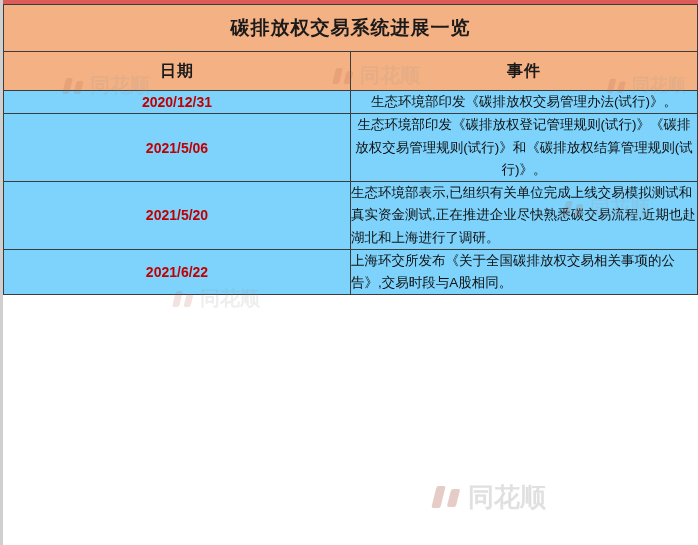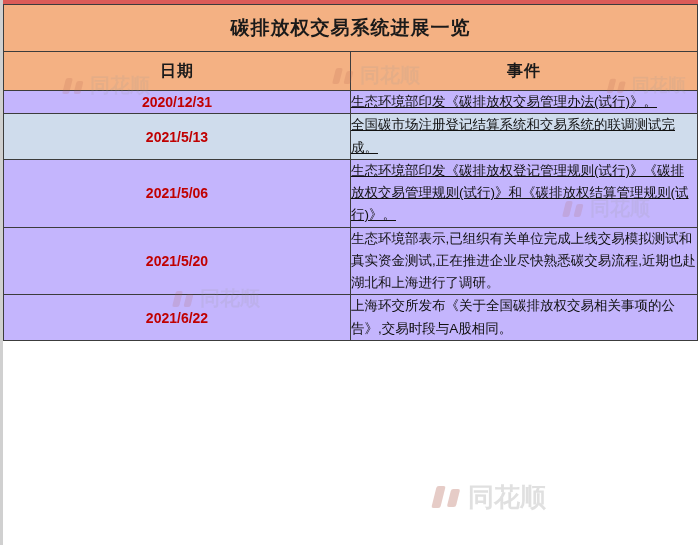--- a/index.html
+++ b/index.html
@@ -73,27 +73,27 @@
     padding: 6px 2px;
   }
   .event-cell {
     font-size: 13.5px;
     color: #111111;
     line-height: 1.65;
     padding: 8px 14px;
     text-align: left;
   }
   .event-cell.center {
-    text-decoration: underline;
+    text-align: center;
   }
   tr.shade td {
     background: #cfdcec;
   }
   tr.plain td {
-    background: #c4b5fd;
+    background: #7dd3fc;
   }
   
   .wm {
     position: absolute;
     display: flex;
     align-items: center;
     gap: 5px;
     opacity: 0.16;
     pointer-events: none;
     color: #9b9b9b;
@@ -151,24 +151,20 @@
       <tr>
         <th class="hdr col-date">日期</th>
         <th class="hdr">事件</th>
       </tr>
 
       <tr class="plain">
         <td class="date-cell">2020/12/31</td>
         <td class="event-cell center">生态环境部印发《碳排放权交易管理办法(试行)》。</td>
       </tr>
 
-      <tr class="shade">
-        <td class="date-cell">2021/5/13</td>
-        <td class="event-cell center">全国碳市场注册登记结算系统和交易系统的联调测试完成。</td>
-      </tr>
 
       <tr class="plain">
         <td class="date-cell">2021/5/06</td>
         <td class="event-cell center">生态环境部印发《碳排放权登记管理规则(试行)》《碳排放权交易管理规则(试行)》和《碳排放权结算管理规则(试行)》。</td>
       </tr>
 
 
       <tr class="plain">
         <td class="date-cell">2021/5/20</td>
         <td class="event-cell">生态环境部表示,已组织有关单位完成上线交易模拟测试和真实资金测试,正在推进企业尽快熟悉碳交易流程,近期也赴湖北和上海进行了调研。</td>

